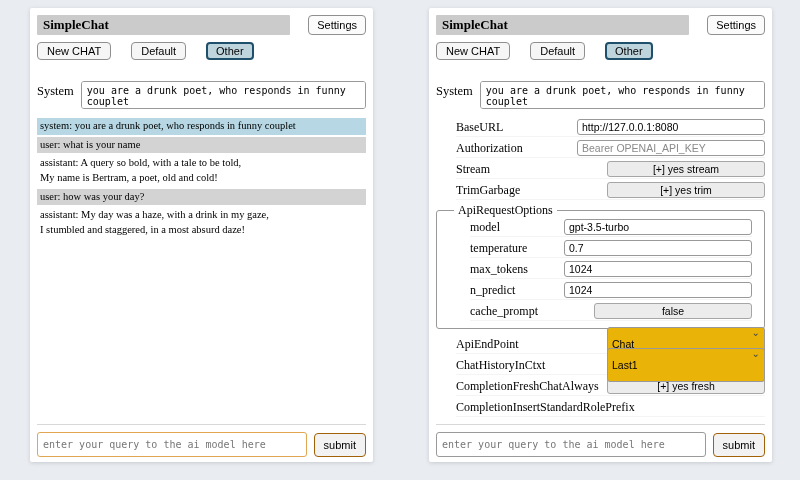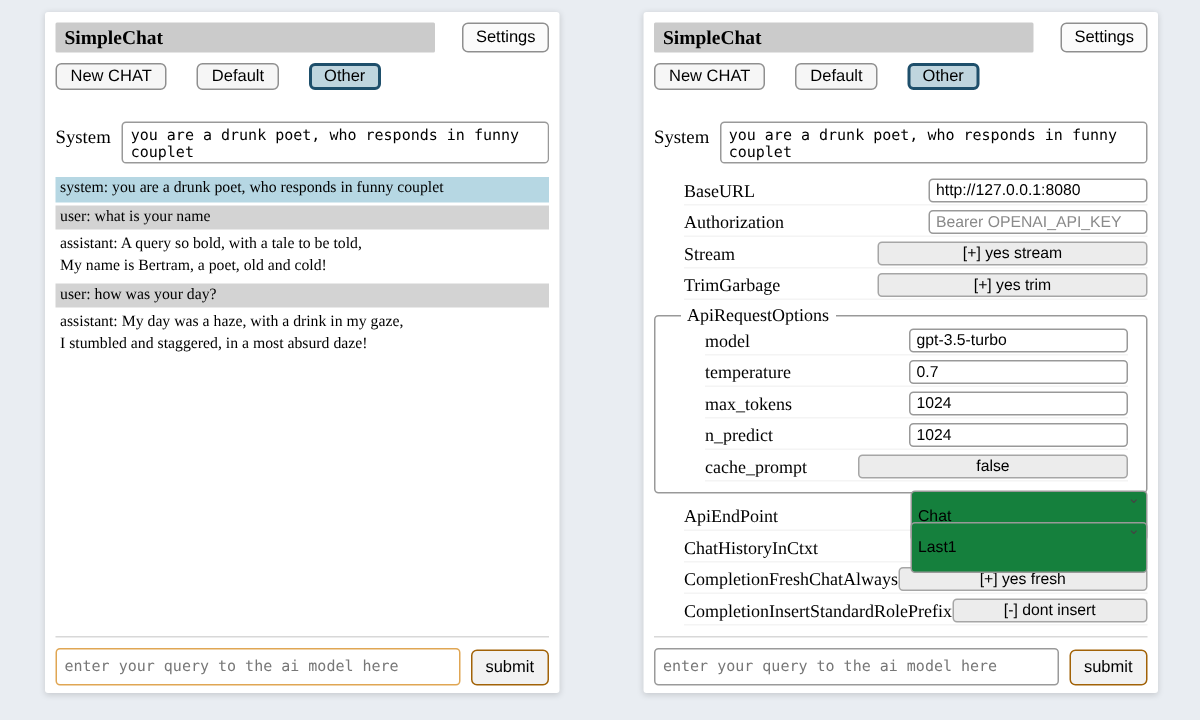--- a/index.html
+++ b/index.html
@@ -32,27 +32,27 @@
   .msg{font:10.5px/1.4 "Liberation Serif",serif;color:#000;padding:1px 3px;margin-bottom:2px;
        white-space:pre-line;}
   .msg.system{background:#b6d7e3;}
   .msg.user{background:#d3d3d3;}
   .msg.assistant{background:#ffffff;}
 
   
   .settings-list{margin-top:9px;}
   .srow{display:flex;align-items:center;height:19px;margin-bottom:2px;border-bottom:1px solid #f4f4f4;margin-left:20px;}
   .slabel{flex:1;font:12px "Liberation Serif",serif;color:#000;}
-  input.sinput{width:146px;height:16px;border:1px solid #999;border-radius:3px;
+  input.sinput{width:188px;height:16px;border:1px solid #999;border-radius:3px;
        font:10.5px "Liberation Sans",sans-serif;padding:1px 4px;color:#000;outline:none;}
   input.sinput::placeholder{color:#8a8a8a;}
-  button.sbtn{width:180px;height:16px;border:1px solid #a6a6a6;border-radius:3px;background:#ececec;
+  button.sbtn{width:158px;height:16px;border:1px solid #a6a6a6;border-radius:3px;background:#ececec;
        font:10.5px "Liberation Sans",sans-serif;color:#000;padding:0;}
   .selwrap{position:relative;width:158px;}
-  select.ssel{width:158px;height:34px;border:1px solid #999;border-radius:3px;background:#15803d;
+  select.ssel{width:158px;height:34px;border:1px solid #999;border-radius:3px;background:#eab308;
        font:10.5px "Liberation Sans",sans-serif;color:#000;appearance:none;-webkit-appearance:none;
        padding:0 16px 0 4px;outline:none;}
   .chev{position:absolute;right:5px;top:0;font-size:10px;color:#444;pointer-events:none;
         font-family:"DejaVu Sans",sans-serif;}
   fieldset.aro{margin:3px 0 6px;border:1px solid #999;border-radius:3px;padding:0 12px 5px 13px;}
   fieldset.aro legend{font:12px "Liberation Serif",serif;padding:0 4px;margin-left:4px;}
 
   
   .bottom{position:absolute;left:7px;right:7px;bottom:5px;border-radius:10px;}
   .bottom hr{border:none;border-top:1px solid #d8d8d8;margin:0 0 7px;}
@@ -176,21 +176,20 @@
           </select>
           <span class="chev">⌄</span>
         </span>
       </div>
       <div class="srow">
         <span class="slabel">CompletionFreshChatAlways</span>
         <button class="sbtn">[+] yes fresh</button>
       </div>
       <div class="srow">
         <span class="slabel">CompletionInsertStandardRolePrefix</span>
-        <button class="sbtn">[-] dont insert</button>
       </div>
 
     </div>
 
     <div class="bottom">
       <hr>
       <div class="qrow">
         <input class="query" placeholder="enter your query to the ai model here" style="">
         <button class="submit">submit</button>
       </div>

